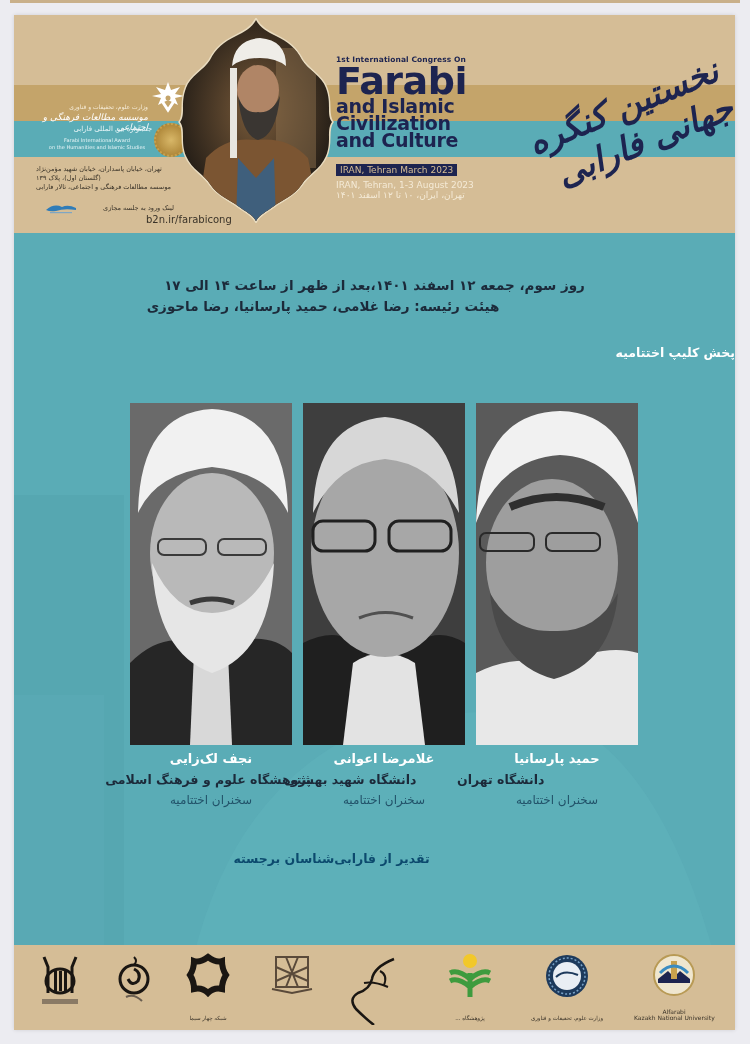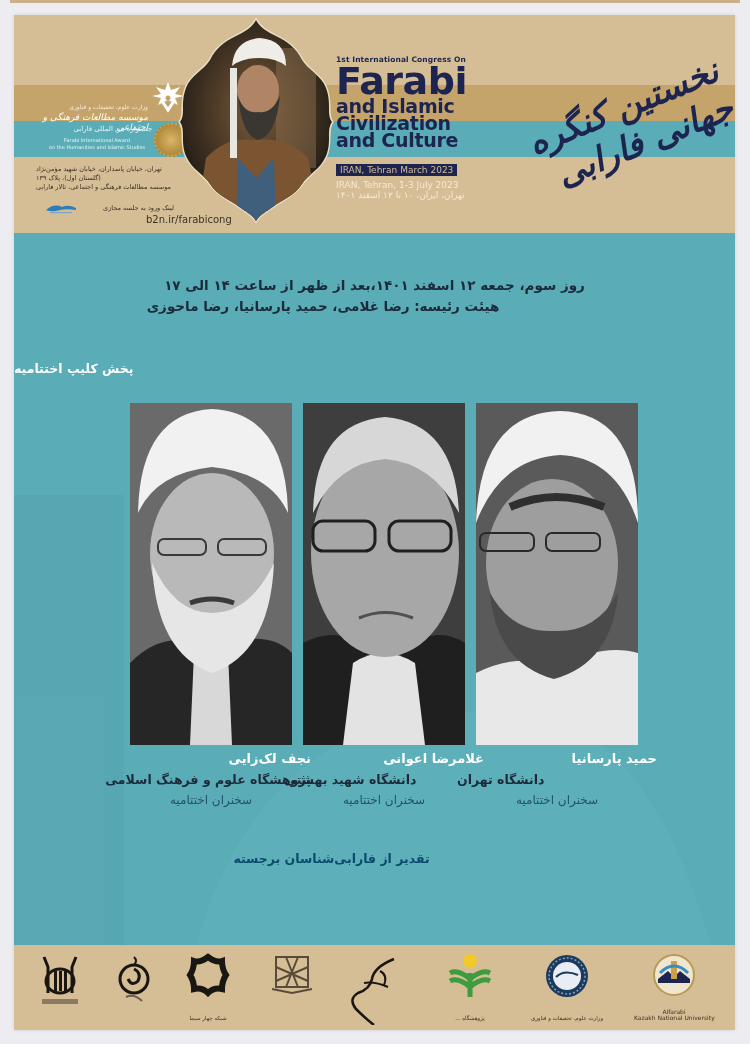--- a/index.html
+++ b/index.html
@@ -34,24 +34,24 @@
   .en-date { font-size: 9px; color: #f4ead6; margin-top: 3px; white-space: nowrap; }
   .fa-date { font-size: 9px; color: #f4ead6; direction: rtl; text-align: left; white-space: nowrap; }
   .fa-title-text { position: absolute; left: 465px; top: 32px; width: 245px; direction: rtl; text-align: right; color: #1d2450; font-family: "DejaVu Serif", serif; font-style: italic; font-weight: bold; font-size: 34px; line-height: 40px; transform: rotate(-22deg); transform-origin: right center; }
   .fa-subtitle { position: absolute; left: 468px; top: 154px; width: 120px; direction: rtl; text-align: right; color: #1d2450; font-weight: bold; font-size: 14px; line-height: 16px; }
 
   
   .body-bg-shape { position: absolute; left: 0; top: 480px; width: 721px; height: 460px; }
   .section-title { position: absolute; left: 0; top: 240px; width: 721px; text-align: center; color: #ffffff; font-weight: bold; font-size: 15px; direction: rtl; }
   .session-line { position: absolute; left: 0; top: 262px; width: 721px; text-align: center; color: #1c2a3a; font-weight: bold; font-size: 13.5px; direction: rtl; }
   .chairs-line { position: absolute; left: 0; top: 283px; width: 618px; text-align: center; color: #1c2a3a; font-weight: bold; font-size: 13.5px; direction: rtl; }
-  .clip-line { position: absolute; left: 0; top: 330px; width: 721px; text-align: left; color: #ffffff; font-weight: bold; font-size: 12.5px; direction: rtl; margin-top: 16px; }
+  .clip-line { position: absolute; left: 0; top: 330px; width: 721px; text-align: right; color: #ffffff; font-weight: bold; font-size: 12.5px; direction: rtl; }
 
   .photo { position: absolute; top: 388px; width: 162px; height: 342px; background: #595959; overflow: hidden; }
-  .speaker-name { position: absolute; top: 736px; width: 200px; color: #ffffff; font-weight: bold; font-size: 13px; direction: rtl; }
+  .speaker-name { position: absolute; top: 736px; width: 200px; text-align: center; color: #ffffff; font-weight: bold; font-size: 13px; direction: rtl; }
   .speaker-aff { position: absolute; top: 757px; width: 200px; text-align: left; color: #1c2a3a; font-weight: bold; font-size: 12.5px; direction: rtl; white-space: nowrap; }
   .speaker-role { position: absolute; top: 778px; width: 200px; text-align: center; color: #22536a; font-size: 12px; direction: rtl; }
 
   .honor-line { position: absolute; left: 0; top: 836px; width: 635px; text-align: center; color: #0c4a6e; font-weight: bold; font-size: 12.5px; direction: rtl; }
 
   
   .footer { position: absolute; left: 0; top: 930px; width: 721px; height: 85px; background: #d5bd96; }
   .logo { position: absolute; top: 8px; width: 80px; height: 72px; }
   .logo svg { position: absolute; left: 50%; top: 0; transform: translateX(-50%); }
   .logo-cap { position: absolute; left: 0; bottom: 4px; width: 80px; text-align: center; font-size: 5.5px; color: #3a3328; direction: rtl; white-space: nowrap; }
@@ -119,21 +119,21 @@
       </g>
     </svg>
 
     <div class="en-block">
       <div class="en-pre">1st International Congress On</div>
       <div class="en-farabi">Farabi</div>
       <div class="en-line">and Islamic</div>
       <div class="en-line">Civilization</div>
       <div class="en-line">and Culture</div>
       <div class="en-date-box">IRAN, Tehran March 2023</div>
-      <div class="en-date">IRAN, Tehran, 1-3 July 2023</div>
+      <div class="en-date">IRAN, Tehran, 1-3 August 2023</div>
       <div class="fa-date">تهران، ایران، ۱۰ تا ۱۲ اسفند ۱۴۰۱</div>
     </div>
 
     <div class="fa-title-text">نخستین کنگره جهانی فارابی</div>
   </div>
 
   <svg class="body-bg-shape" viewBox="0 0 721 460">
     <rect x="0" y="0" width="110" height="460" fill="#4f9da8" opacity="0.35"></rect>
     <path d="M180,460 Q220,300 340,240 Q460,200 560,230 Q650,280 700,460 Z" fill="#65b6bf" opacity="0.35"></path>
     <path d="M0,200 L90,200 L90,460 L0,460 Z" fill="#6cb8c1" opacity="0.18"></path>

